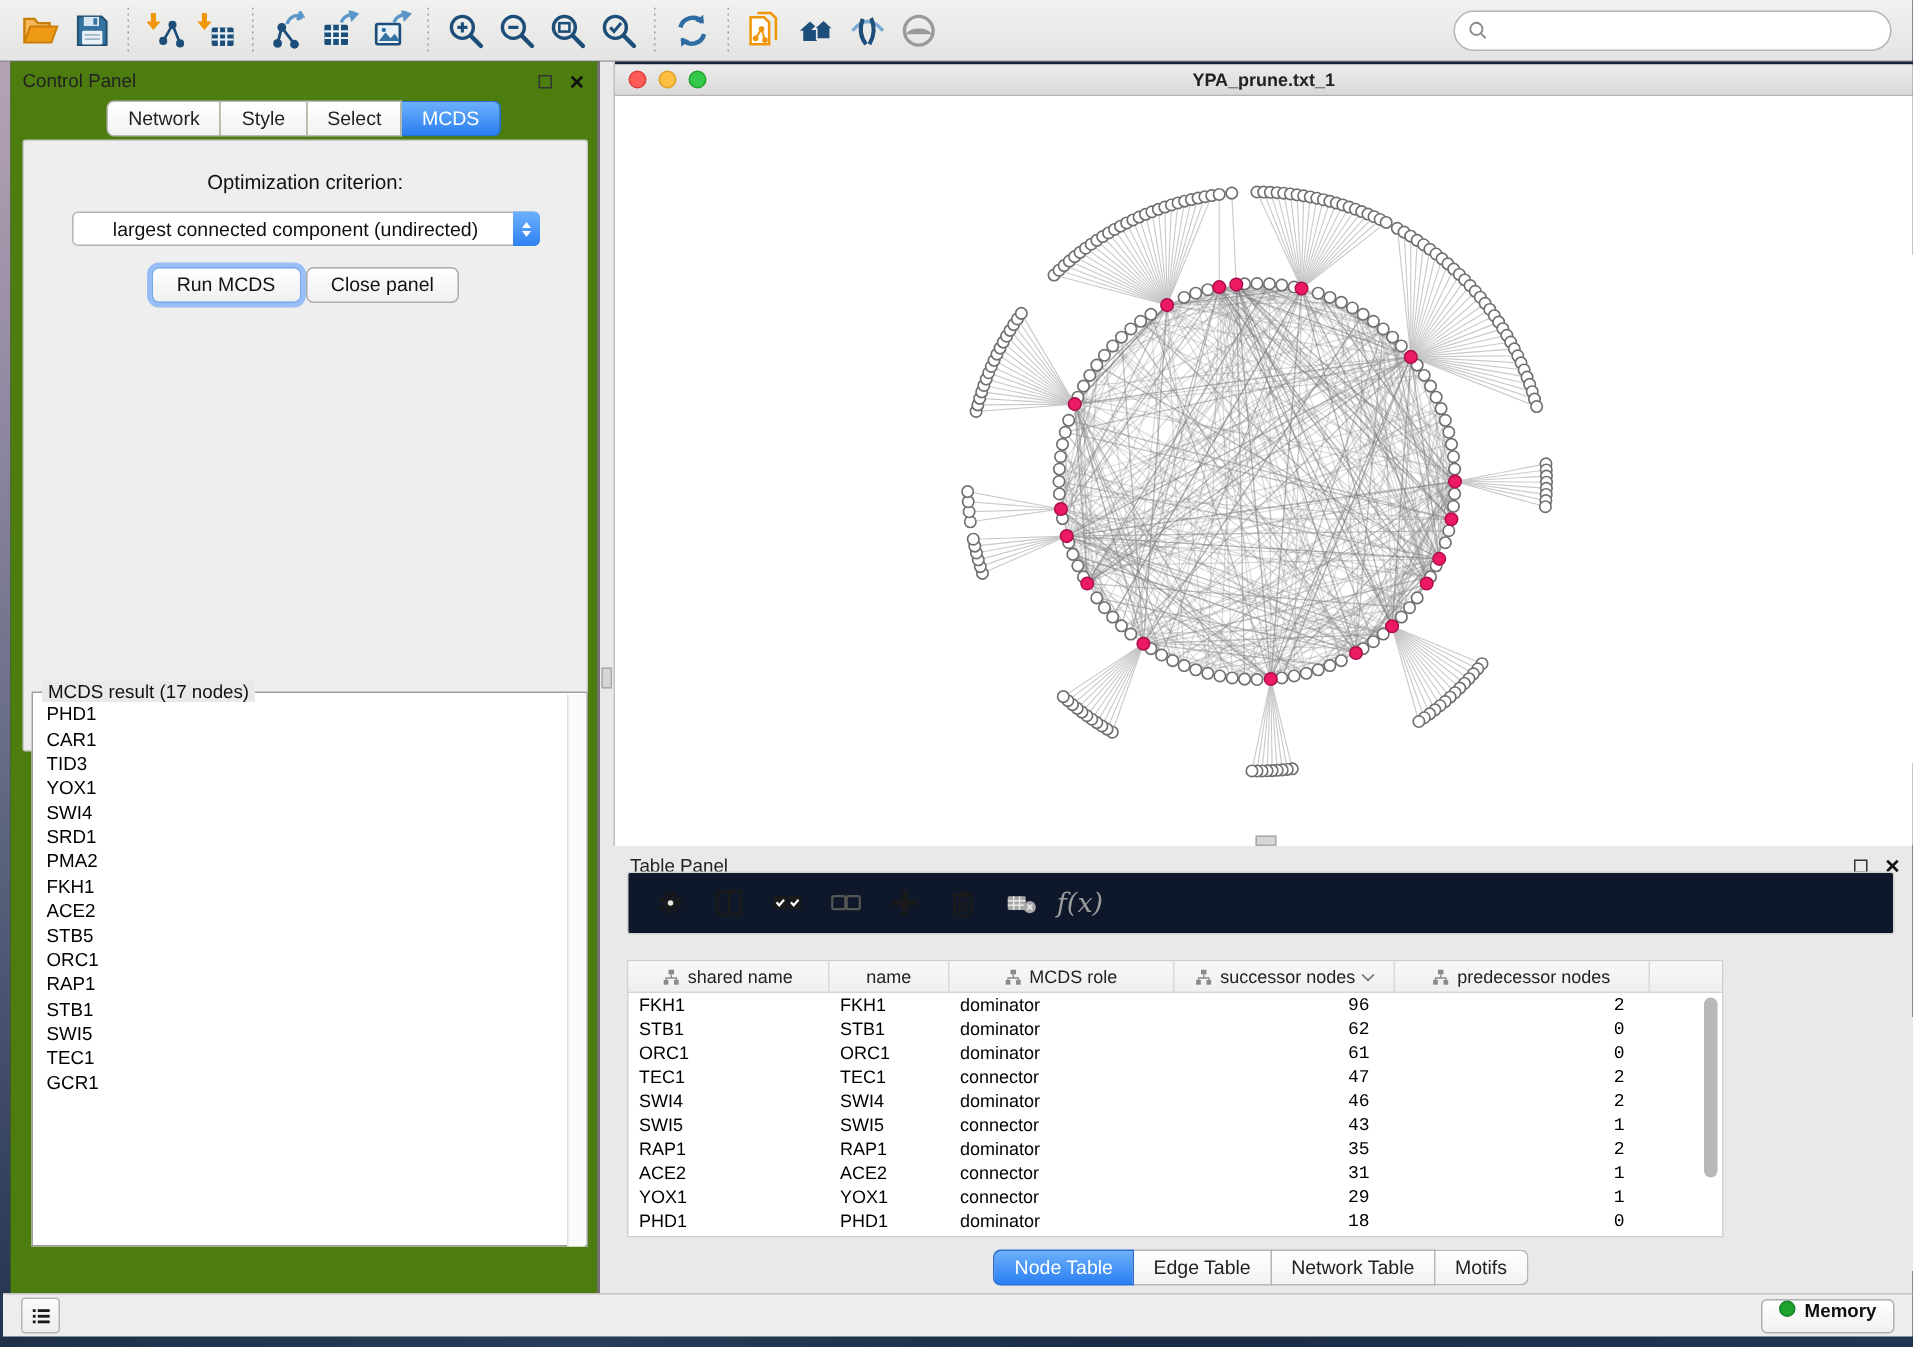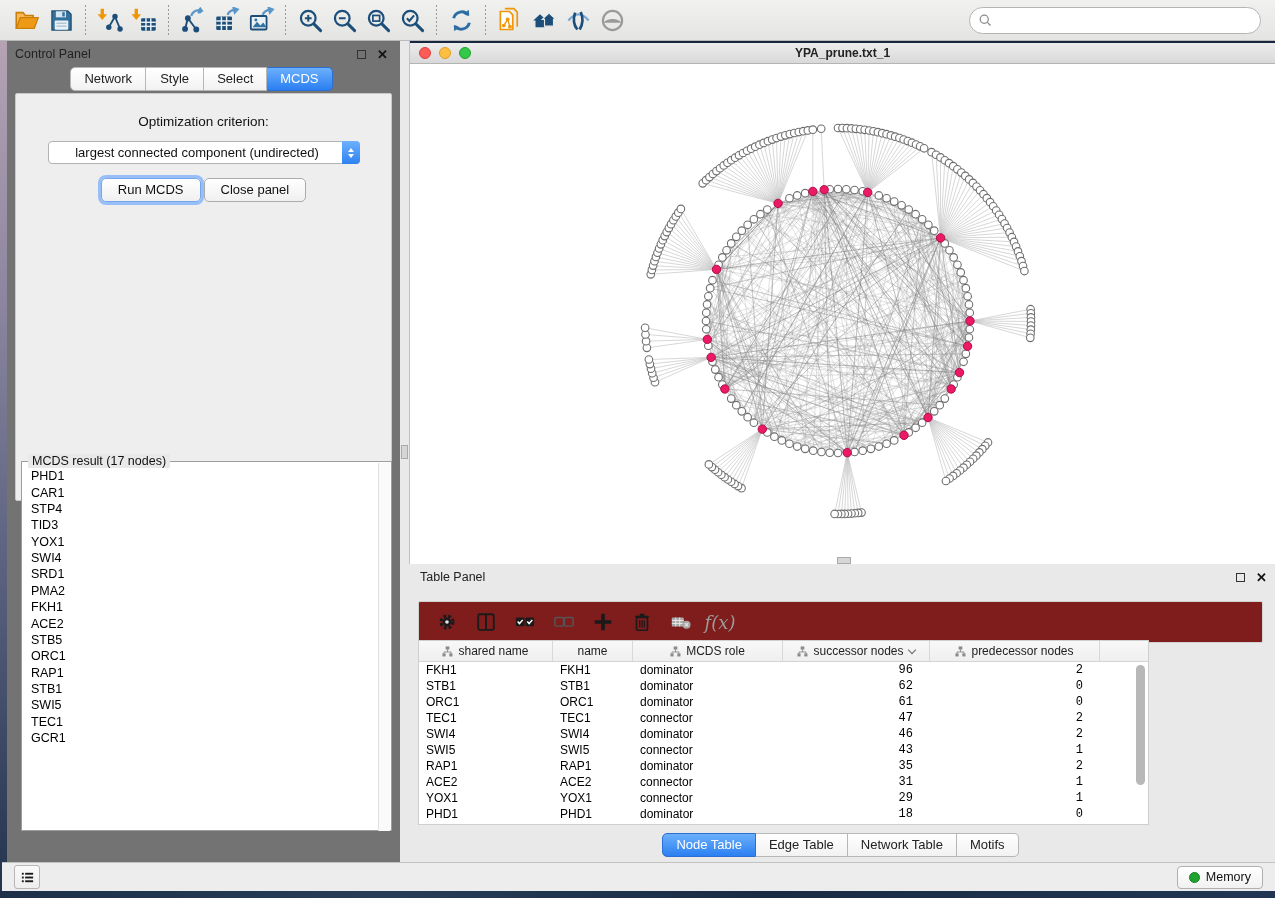--- a/index.html
+++ b/index.html
@@ -27,21 +27,21 @@
   }
   #search-wrap svg { position:absolute; left:9px; top:6px; width:15px; height:15px; }
 
   
   #left-strip { position:absolute; left:0; top:41px; width:7px; height:852px;
     background:linear-gradient(#b5a3b4, #8d86a0 30%, #5d6480 60%, #23334e); }
   #bottom-strip { position:absolute; left:0; top:891px; width:1275px; height:7px;
     background:linear-gradient(90deg,#1d3048,#283d58 30%,#1a2c44 60%,#223653); }
 
   
-  #control-panel { position:absolute; left:7px; top:41px; width:393px; height:821px; background:#737373; border-right:4px solid #737373; }
+  #control-panel { position:absolute; left:7px; top:41px; width:393px; height:821px; background:#4d7c0f; border-right:2px solid #737373; }
   .panel-header { height:26px; display:flex; align-items:center; padding:0 8px; font-size:12.5px; color:#222; }
   .panel-header .spacer { flex:1; }
   .float-box { width:9px; height:9px; border:1.4px solid #333; margin-right:11px; cursor:pointer; }
   .close-x { font-size:13px; font-weight:bold; color:#111; cursor:pointer; line-height:9px; }
 
   .seg-tabs { display:flex; justify-content:center; }
   .seg-tab {
     border:1px solid #b7b7b7; border-left:none; background:linear-gradient(#ffffff,#f2f2f2);
     font-size:13px; color:#222; padding:3px 13px 4px; cursor:pointer; min-width:58px; text-align:center;
   }
@@ -92,21 +92,21 @@
   .light { width:12px; height:12px; border-radius:50%; cursor:pointer; }
   .light.red { background:#fc5b57; border:1px solid #dd3e39; }
   .light.yellow { background:#fdbe41; border:1px solid #dea023; }
   .light.green { background:#34c84a; border:1px solid #1fa32e; }
   #net-title { position:absolute; left:0; right:0; text-align:center; font-size:12px; font-weight:600; color:#222; }
   #net-canvas { position:relative; width:865px; height:499px; background:#fff; overflow:hidden; }
   #h-splitter-handle { position:absolute; left:427px; bottom:0px; width:14px; height:7px; background:#d6d6d6; border:1px solid #aaa; }
 
   
   #table-panel { position:absolute; left:406px; top:564px; width:869px; height:298px; background:#e9e9e9; }
-  #tp-toolbar { position:absolute; left:12px; top:37px; width:845px; height:42px; background:#7f1d1d;
+  #tp-toolbar { position:absolute; left:12px; top:17px; width:845px; height:42px; background:#0f172a;
     border:1px solid #d2d2d0; border-radius:2px; display:flex; align-items:center; padding-left:14px; gap:11px; }
   .tp-icon { width:28px; height:28px; display:flex; align-items:center; justify-content:center; cursor:pointer; }
   .tp-icon svg { width:22px; height:22px; }
   .tp-icon.disabled { cursor:default; }
   .fx-label { font-family:"DejaVu Serif", serif; font-style:italic; font-size:18px; color:#9b9b9b; }
 
   #data-table { position:absolute; left:12px; top:76px; width:731px; height:185px; background:#fff; border:1px solid #cfcfcf; }
   #thead { display:flex; height:21px; background:linear-gradient(#f8f8f8,#efefef); border-bottom:1px solid #d4d4d4; }
   .th { display:flex; align-items:center; justify-content:center; gap:5px; font-size:12px; color:#222;
     border-right:1px solid #d8d8d8; cursor:pointer; }
@@ -120,21 +120,21 @@
   #table-vscroll .thumb { width:9px; height:120px; background:#b8b8b8; border-radius:5px; margin:0 auto; }
 
   #tp-tabs { position:absolute; left:0; right:0; top:269px; display:flex; justify-content:center; }
 
   
   #status-bar { position:absolute; left:2px; top:862px; width:1273px; height:29px; background:#ededed; border-top:1px solid #c2c2c2;
     display:flex; align-items:center; padding:0 12px; }
   #menu-toggle { width:26px; height:24px; background:linear-gradient(#fbfbfb,#eee); border:1px solid #b6b6b6; border-radius:3px;
     display:flex; align-items:center; justify-content:center; cursor:pointer; }
   #memory-btn { margin-left:auto; height:23px; background:linear-gradient(#ffffff,#f1f1f1); border:1px solid #b0b0b0; border-radius:4px;
-    display:flex; align-items:center; gap:6px; padding:0 11px; font-size:12.5px; color:#111; cursor:pointer; }
+    display:flex; align-items:flex-start; gap:6px; padding:0 11px; font-size:12.5px; color:#111; cursor:pointer;font-weight:bold; }
   #memory-dot { width:11px; height:11px; border-radius:50%; background:#1fa32e; border:1px solid #158223; }
 </style>
 </head>
 <body>
 
 <div id="toolbar">
   <div class="tb-icon">
     <svg viewBox="0 0 24 24">
         <path d="M2 19 V5 h6 l2 2.5 h7 v3" fill="#f7b75c" stroke="#c97f08" stroke-width="1.4"></path>
         <path d="M2 19 L5.5 9.5 h16 L18 19 Z" fill="#ef9a16" stroke="#c97f08" stroke-width="1.2"></path>
@@ -318,21 +318,20 @@
       <button class="mac-btn">Close panel</button>
     </div>
   </div>
 
   <div id="mcds-group">
     <span id="mcds-legend">MCDS result (17 nodes)</span>
     <div id="mcds-list">
 
     <div class="node-item">PHD1</div>
         <div class="node-item">CAR1</div>
-        <div class="node-item">STP4</div>
         <div class="node-item">TID3</div>
         <div class="node-item">YOX1</div>
         <div class="node-item">SWI4</div>
         <div class="node-item">SRD1</div>
         <div class="node-item">PMA2</div>
         <div class="node-item">FKH1</div>
         <div class="node-item">ACE2</div>
         <div class="node-item">STB5</div>
         <div class="node-item">ORC1</div>
         <div class="node-item">RAP1</div>

